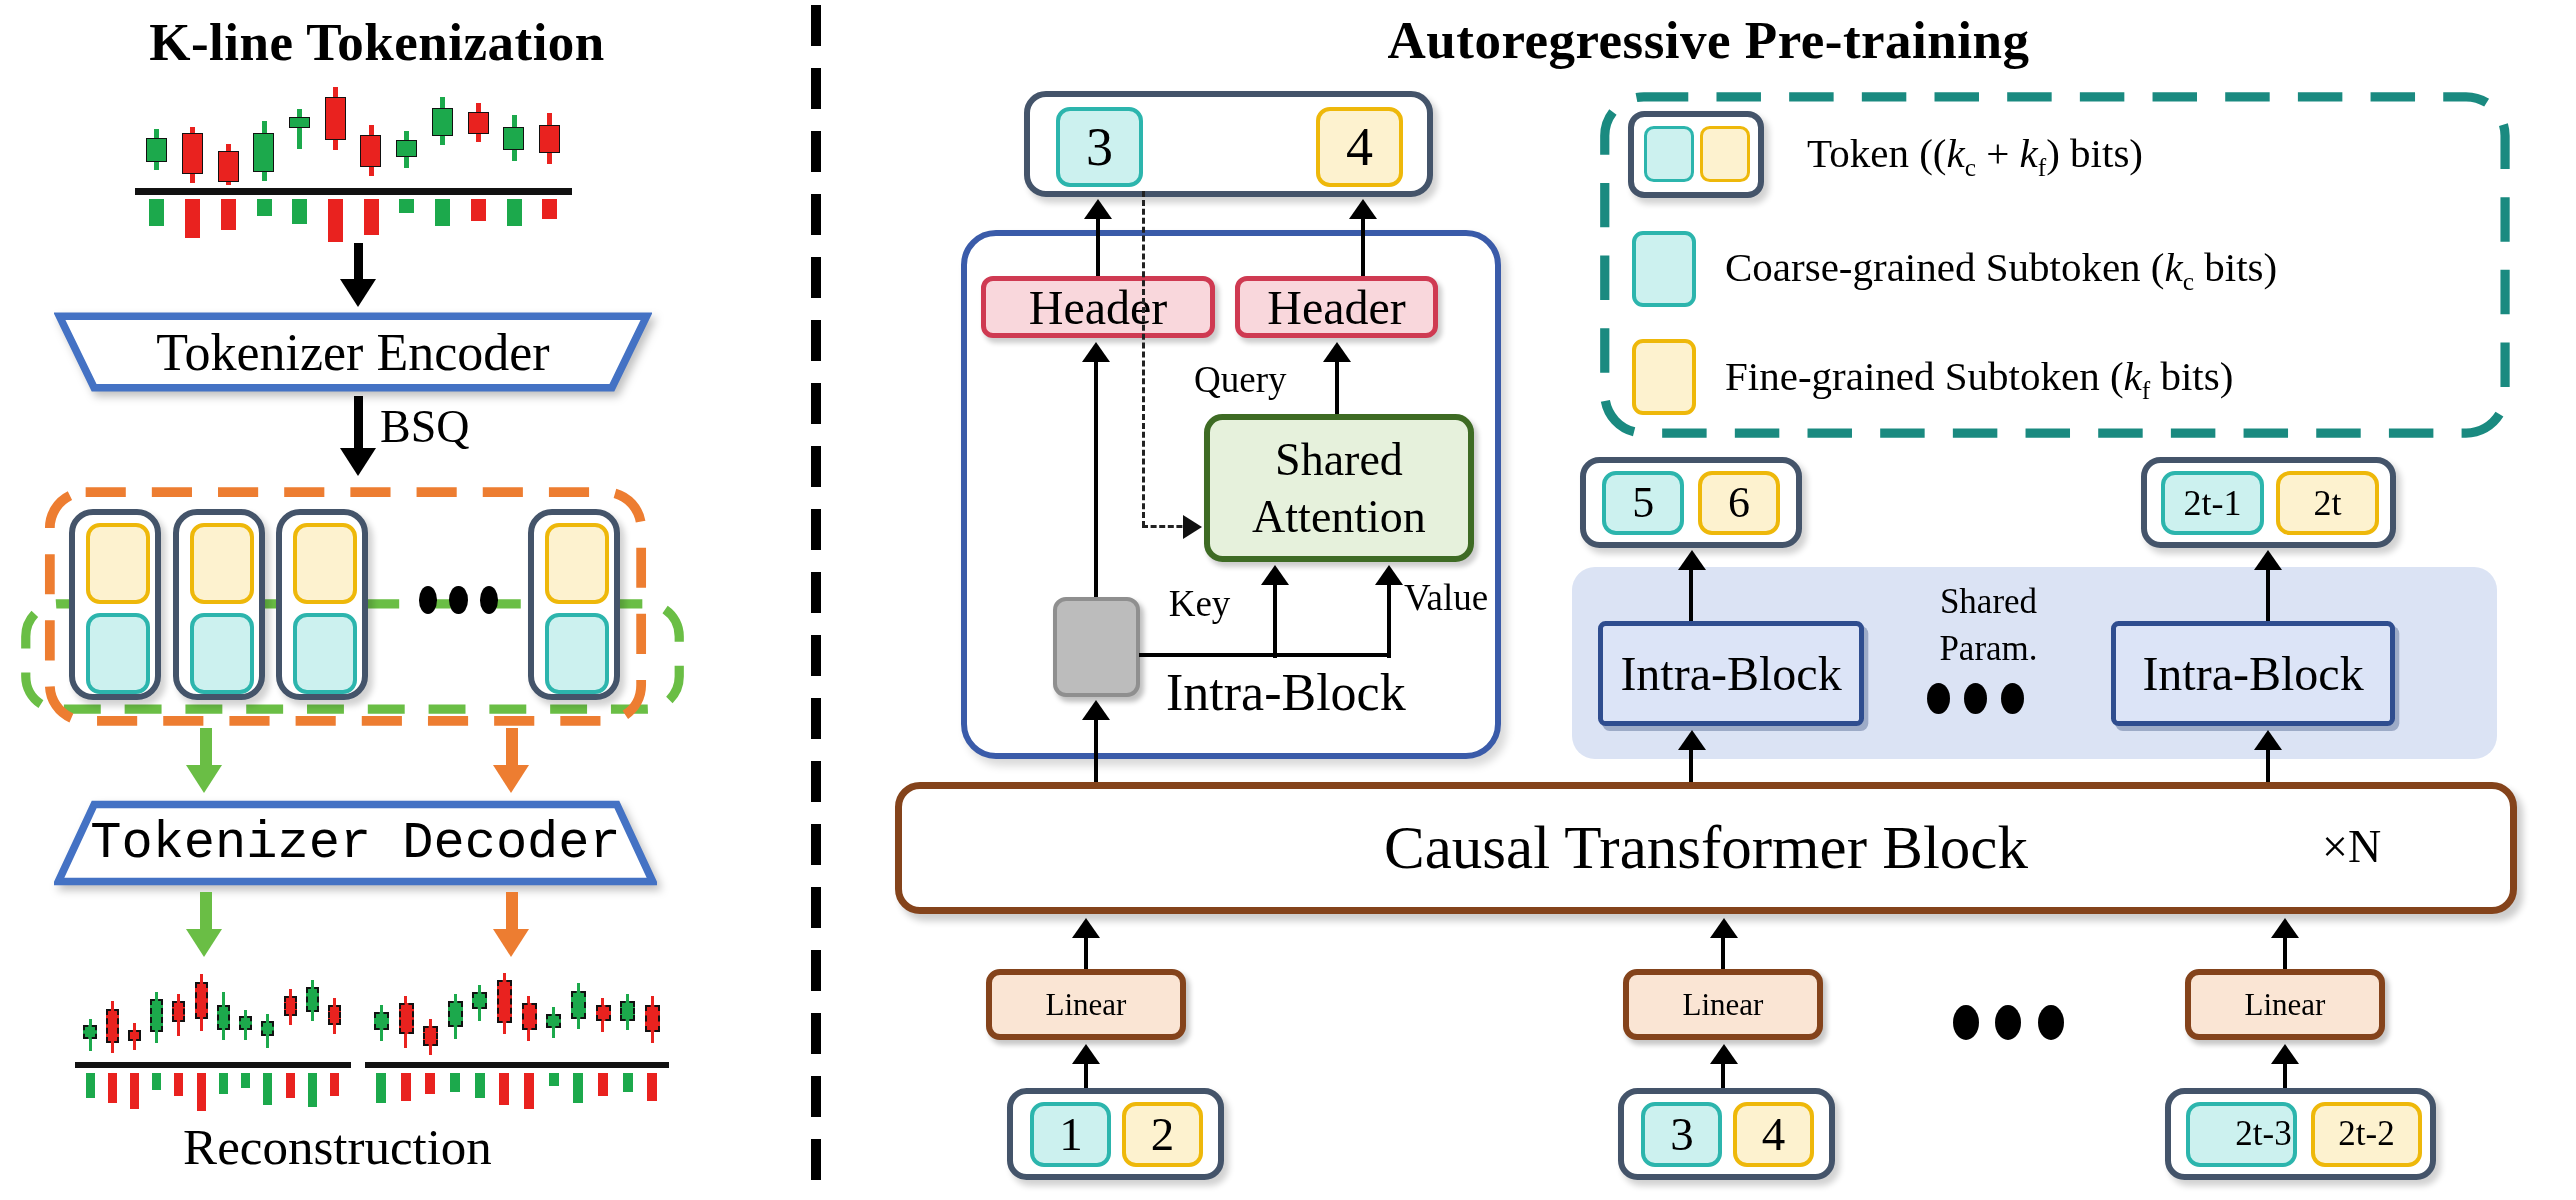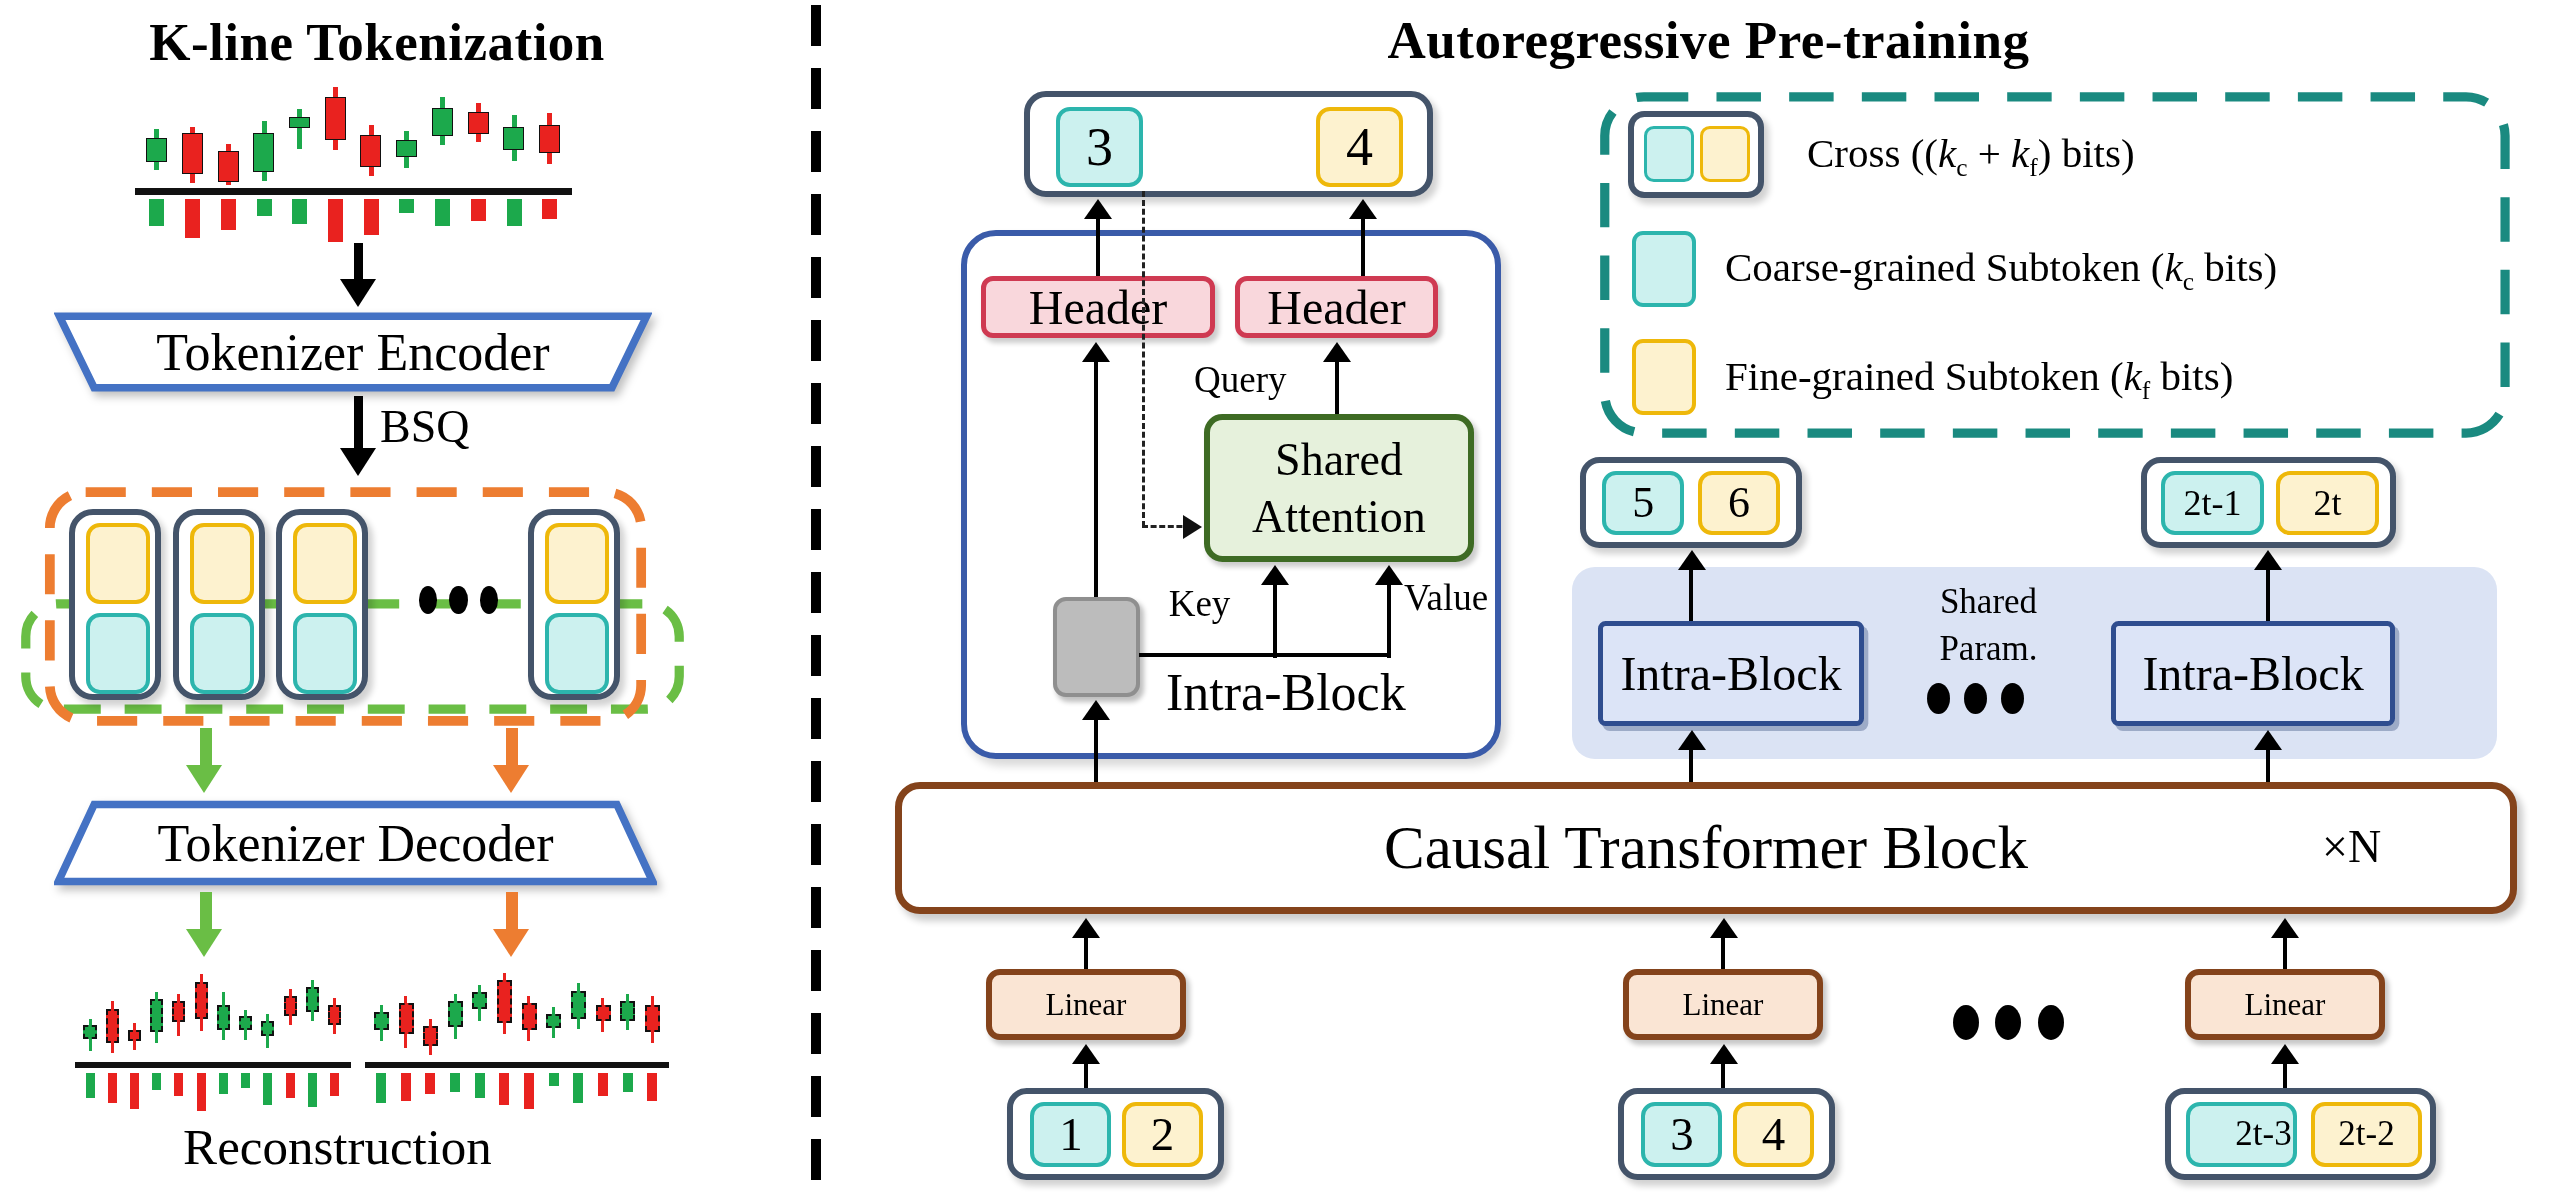--- a/index.html
+++ b/index.html
@@ -150,21 +150,21 @@
   </div>
 
   <div class="bigstem" style="left:200px;top:728px;width:12px;height:39px;background:#6abe45;"></div>
   <div class="head-down" style="left:186px;top:765px;border-top-color:#6abe45;"></div>
   <div class="bigstem" style="left:506px;top:728px;width:12px;height:39px;background:#ed7d31;"></div>
   <div class="head-down" style="left:493px;top:765px;border-top-color:#ed7d31;"></div>
 
   <svg class="abs" style="left:54px;top:800px;filter:drop-shadow(4.3px 5.4px 4.3px rgba(0,0,0,0.25));" width="603" height="86" viewBox="0 0 1111 158">
     <polygon points="74,8 1037,8 1103,150 8,150" fill="#ffffff" stroke="#4472c4" stroke-width="14"></polygon>
   </svg>
-  <div class="abs ctr trap-label" style="left:54px;top:800px;width:603px;height:86px;">Tokenizer Decoder</div>
+  <div class="abs ctr trap-label" style="left:54px;top:800px;width:603px;height:86px;font-family:Liberation Mono, monospace;">Tokenizer Decoder</div>
 
   <div class="bigstem" style="left:200px;top:892px;width:12px;height:39px;background:#6abe45;"></div>
   <div class="head-down" style="left:186px;top:929px;border-top-color:#6abe45;"></div>
   <div class="bigstem" style="left:506px;top:892px;width:12px;height:39px;background:#ed7d31;"></div>
   <div class="head-down" style="left:493px;top:929px;border-top-color:#ed7d31;"></div>
 
   <div class="kchart dashed abs" style="left:79px;top:969px;width:267px;height:148px;">
       <div class="wick" style="left: 9.5px; top: 50px; width: 3.3px; height: 31.5px; background: rgb(28, 169, 76);"></div>
       <div class="cbody" style="left: 4.4px; top: 56px; width: 13.3px; height: 14.4px; background: rgb(28, 169, 76);"></div>
       <div class="wick" style="left: 32px; top: 31.5px; width: 3.3px; height: 52px; background: rgb(233, 34, 31);"></div>
@@ -303,21 +303,21 @@
   <div class="head-up" style="left:1082px;top:700px;"></div>
   <div class="stem" style="left:1094px;top:716px;width:4.3px;height:66px;"></div>
 
   <svg class="abs" style="left:1595px;top:87px;" width="922" height="358" viewBox="0 0 1700 660">
     <rect x="18" y="18" width="1660" height="620" rx="72" fill="none" stroke="#1a8a80" stroke-width="17" stroke-dasharray="82 52"></rect>
   </svg>
   <div class="pair abs" style="left:1628px;top:111px;width:136px;height:87px;border-radius:16.3px;border-width:6.5px;">
     <div class="sub teal abs" style="left:9.8px;top:8.7px;width:50px;height:56px;border-width:3.8px;border-radius:9.8px;"></div>
     <div class="sub yellow abs" style="left:66px;top:8.7px;width:50px;height:56px;border-width:3.8px;border-radius:9.8px;"></div>
   </div>
-  <div class="abs mtext" style="left:1807px;top:129px;"><span>Cross ((</span><i>k</i><sub>c</sub><span> + </span><i>k</i><sub>f</sub><span>) bits)</span></div>
+  <div class="abs mtext" style="left:1807px;top:129px;"><span>Token ((</span><i>k</i><sub>c</sub><span> + </span><i>k</i><sub>f</sub><span>) bits)</span></div>
 
   <div class="sub teal abs" style="left:1632px;top:231px;width:64px;height:76px;border-radius:11px;"></div>
   <div class="abs mtext" style="left:1725px;top:243px;"><span>Coarse-grained Subtoken (</span><i>k</i><sub>c</sub><span> bits)</span></div>
 
   <div class="sub yellow abs" style="left:1632px;top:339px;width:64px;height:76px;border-radius:11px;"></div>
   <div class="abs mtext" style="left:1725px;top:352px;"><span>Fine-grained Subtoken (</span><i>k</i><sub>f</sub><span> bits)</span></div>
 
   <div class="pair abs" style="left:1580px;top:457px;width:222px;height:91px;border-radius:19.5px;">
     <div class="sub teal abs ctr" style="left:16.3px;top:7.6px;width:82px;height:64px;font-size:44px;">
         <span>5</span>

